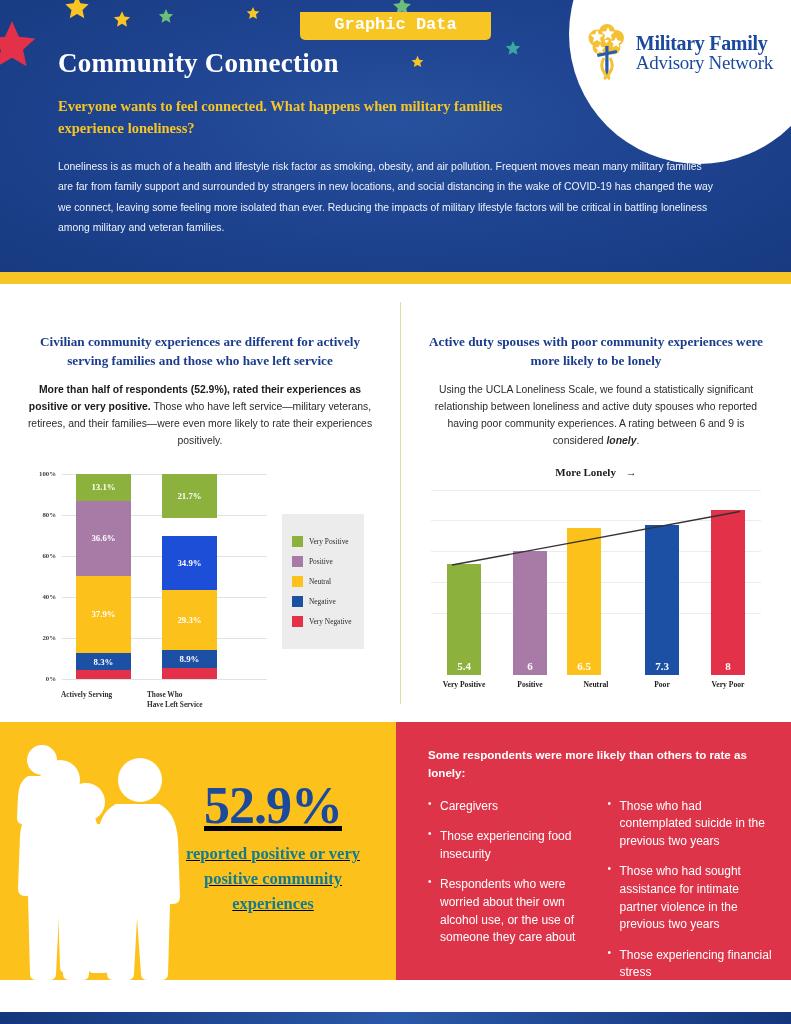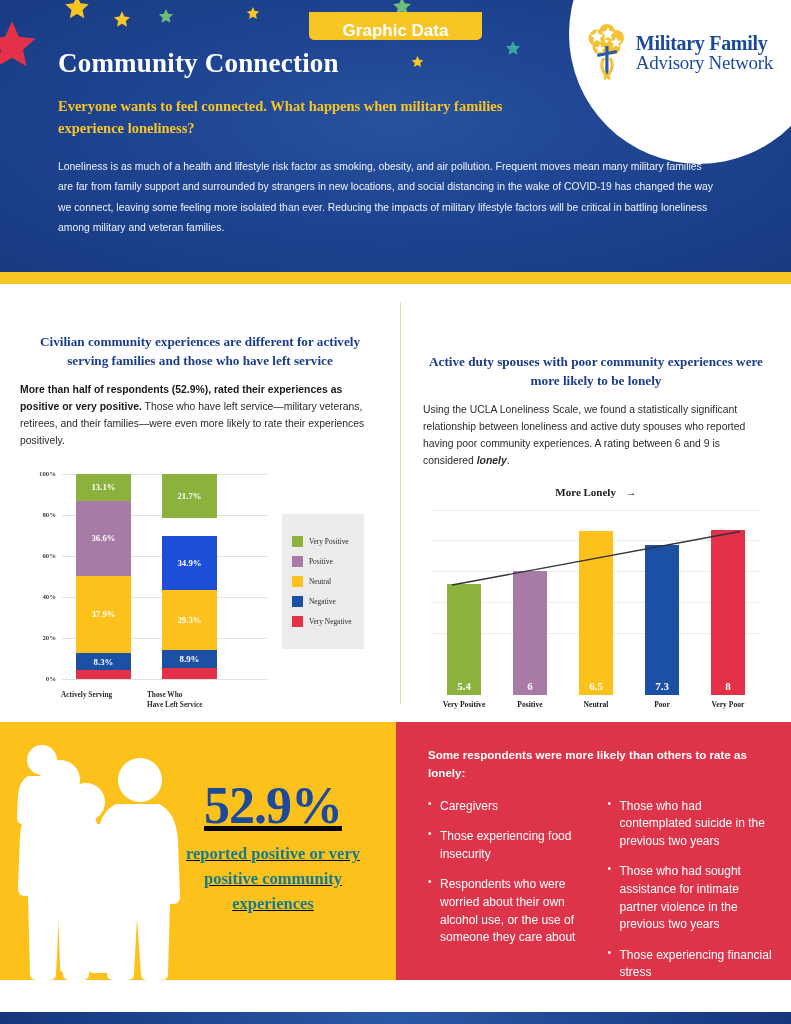--- a/index.html
+++ b/index.html
@@ -98,56 +98,57 @@
   .tab-wrap {
     position: absolute;
     left: 0; top: 12px;
     width: 791px; height: 28px;
     display: flex; justify-content: center;
     pointer-events: none;
   }
   .tab {
     background: #f7c524;
     color: #ffffff;
-    font-family: Liberation Sans, sans-serif;
+    font-family: Liberation Mono, monospace;
     font-weight: bold;
     font-size: 17px;
-    padding: 9px 34px 6px 34px;
+    padding: 3px 34px 6px 34px;
     border-radius: 0 0 5px 5px;
   }
 
   
   .panels {
     position: relative;
     width: 791px;
     height: 438px;
     background: #ffffff;
     display: flex;
   }
   .panel-left { width: 400px; padding: 48px 20px 0 20px; position: relative; }
   .divider {
     width: 1px;
     background: #ddde9f;
     margin: 18px 0 18px 0;
   }
-  .panel-right { width: 390px; padding: 68px 22px 0 22px; position: relative; }
+  .panel-right { width: 390px; padding: 48px 22px 0 22px; position: relative; }
 
   .panel-head {
     font-family: "Liberation Serif", serif;
     font-weight: bold;
     font-size: 13.2px;
     line-height: 1.45;
     color: #1b3c8c;
     text-align: center;
   }
   .panel-body {
     font-size: 10.4px;
     line-height: 1.62;
     color: #2b2b2b;
     margin-top: 12px;
+    text-align: center;
   }
   .panel-body b { font-weight: bold; color: #1a1a1a; }
   .panel-body i { font-style: italic; font-weight: bold; }
 
   
   .chart1 { position: relative; margin-top: 16px; height: 250px; }
   .c1-plot {
     position: absolute;
     left: 42px; top: 8px;
     width: 205px; height: 205px;
@@ -469,21 +470,21 @@
             <div class="c2-grid" style="top: 92.5px;"></div>
             <div class="c2-grid" style="top: 123.333px;"></div>
             <div class="c2-bar" style="left: 16px; height: 111px; background: rgb(140, 177, 60);">
               <span class="c2-val">5.4</span>
             </div>
             <div class="c2-xlab" style="left: 0px; width: 66px;">Very Positive</div>
             <div class="c2-bar" style="left: 82px; height: 123.333px; background: rgb(168, 123, 166);">
               <span class="c2-val">6</span>
             </div>
             <div class="c2-xlab" style="left: 66px; width: 66px;">Positive</div>
-            <div class="c2-bar" style="left: 148px; height: 164px; background: rgb(252, 194, 27); justify-content: center;">
+            <div class="c2-bar" style="left: 136px; height: 147px; background: rgb(252, 194, 27); justify-content: center;">
               <span class="c2-val">6.5</span>
             </div>
             <div class="c2-xlab" style="left: 132px; width: 66px;">Neutral</div>
             <div class="c2-bar" style="left: 214px; height: 150.056px; background: rgb(27, 80, 165);">
               <span class="c2-val">7.3</span>
             </div>
             <div class="c2-xlab" style="left: 198px; width: 66px;">Poor</div>
             <div class="c2-bar" style="left: 280px; height: 164.444px; background: rgb(226, 49, 73);">
               <span class="c2-val">8</span>
             </div>

